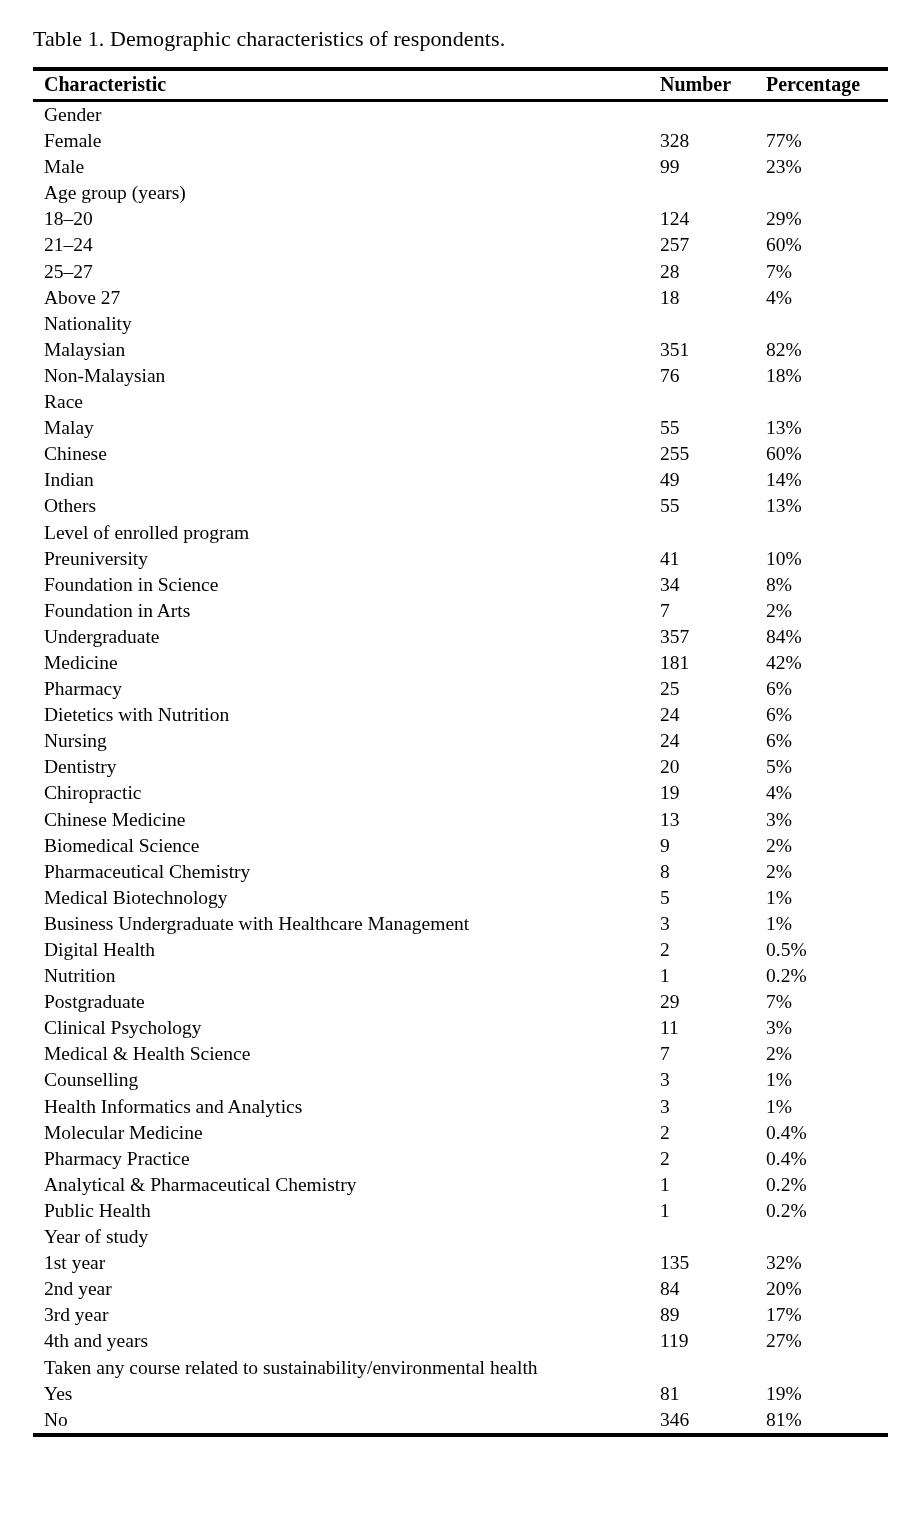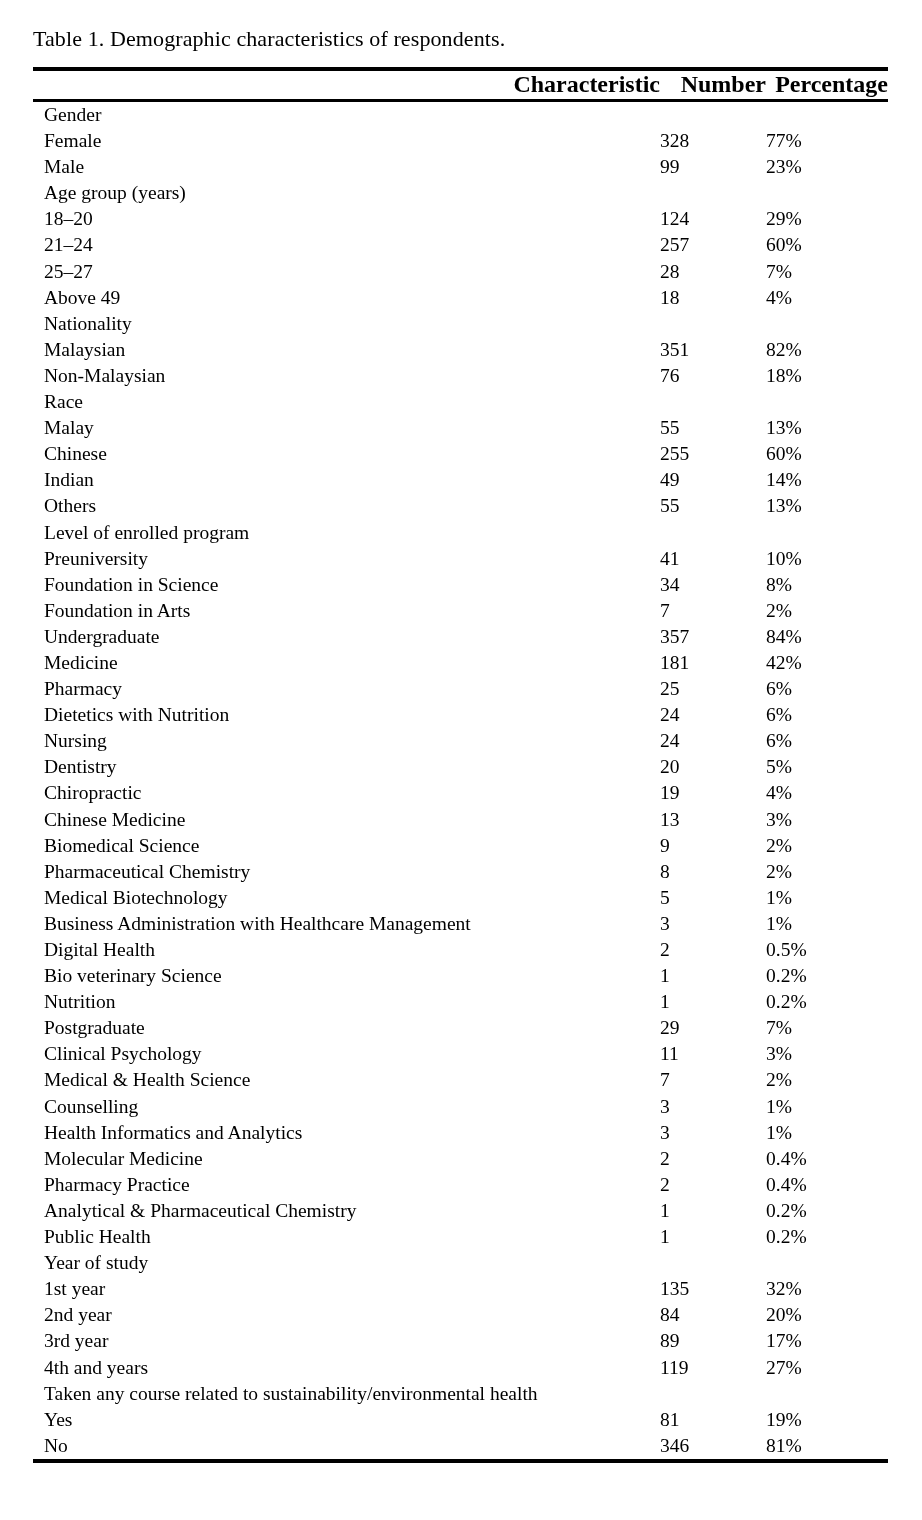--- a/index.html
+++ b/index.html
@@ -38,23 +38,23 @@
     border-bottom: 4px solid #000000;
     font-size: 19.5px;
   }
   col.c-char { width: 627px; }
   col.c-num  { width: 106px; }
   col.c-pct  { width: 122px; }
   thead tr {
     border-bottom: 3px solid #000000;
   }
   th {
-    text-align: right;
+    text-align: left;
     font-weight: bold;
-    font-size: 24px;
+    font-size: 20px;
     padding: 1px 0 3px 0;
     line-height: 24px;
     white-space: nowrap;
   }
   th.first, td.first { padding-left: 11px; }
   td {
     padding: 0;
     line-height: 26.1px;
     height: 26.1px;
     vertical-align: middle;
@@ -116,21 +116,21 @@
           <td class="first">21–24</td>
           <td>257</td>
           <td>60%</td>
         </tr>
         <tr>
           <td class="first">25–27</td>
           <td>28</td>
           <td>7%</td>
         </tr>
         <tr>
-          <td class="first">Above 49</td>
+          <td class="first">Above 27</td>
           <td>18</td>
           <td>4%</td>
         </tr>
         <tr>
           <td class="first">Nationality</td>
           <td></td>
           <td></td>
         </tr>
         <tr>
           <td class="first">Malaysian</td>
@@ -236,33 +236,28 @@
           <td class="first">Pharmaceutical Chemistry</td>
           <td>8</td>
           <td>2%</td>
         </tr>
         <tr>
           <td class="first">Medical Biotechnology</td>
           <td>5</td>
           <td>1%</td>
         </tr>
         <tr>
-          <td class="first">Business Administration with Healthcare Management</td>
+          <td class="first">Business Undergraduate with Healthcare Management</td>
           <td>3</td>
           <td>1%</td>
         </tr>
         <tr>
           <td class="first">Digital Health</td>
           <td>2</td>
           <td>0.5%</td>
-        </tr>
-        <tr>
-          <td class="first">Bio veterinary Science</td>
-          <td>1</td>
-          <td>0.2%</td>
         </tr>
         <tr>
           <td class="first">Nutrition</td>
           <td>1</td>
           <td>0.2%</td>
         </tr>
         <tr class="bold">
           <td class="first">Postgraduate</td>
           <td>29</td>
           <td>7%</td>

